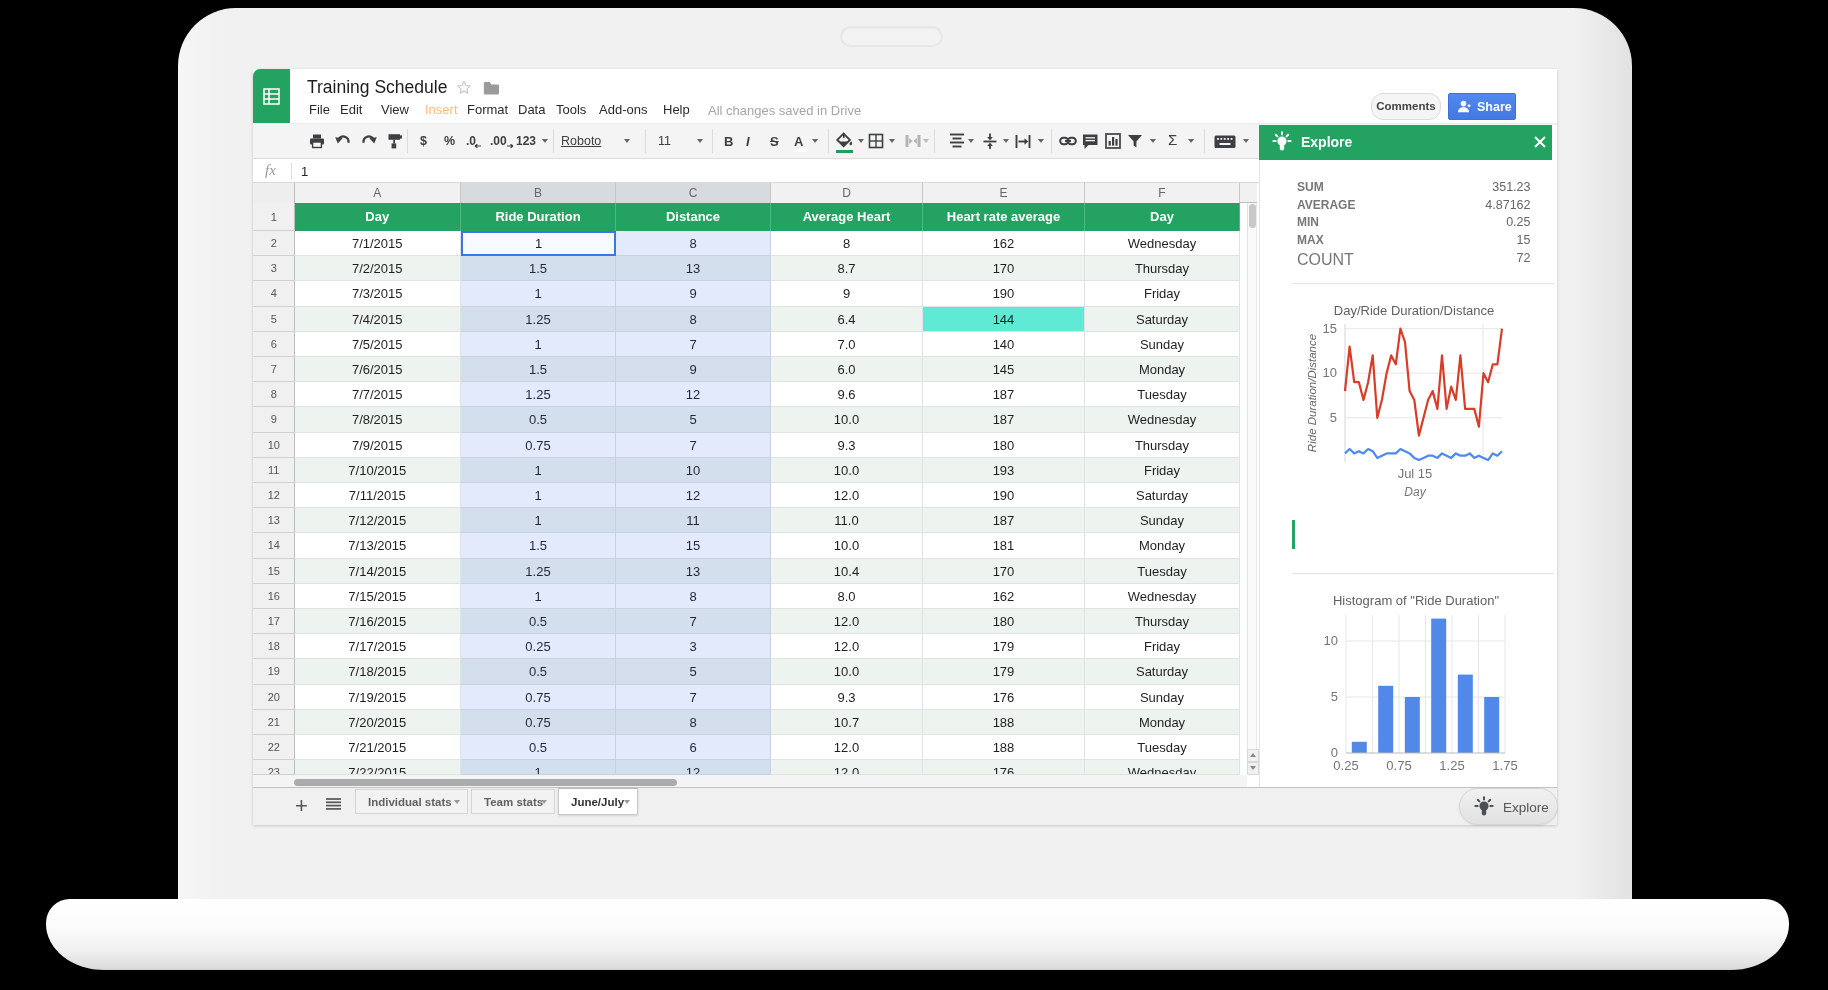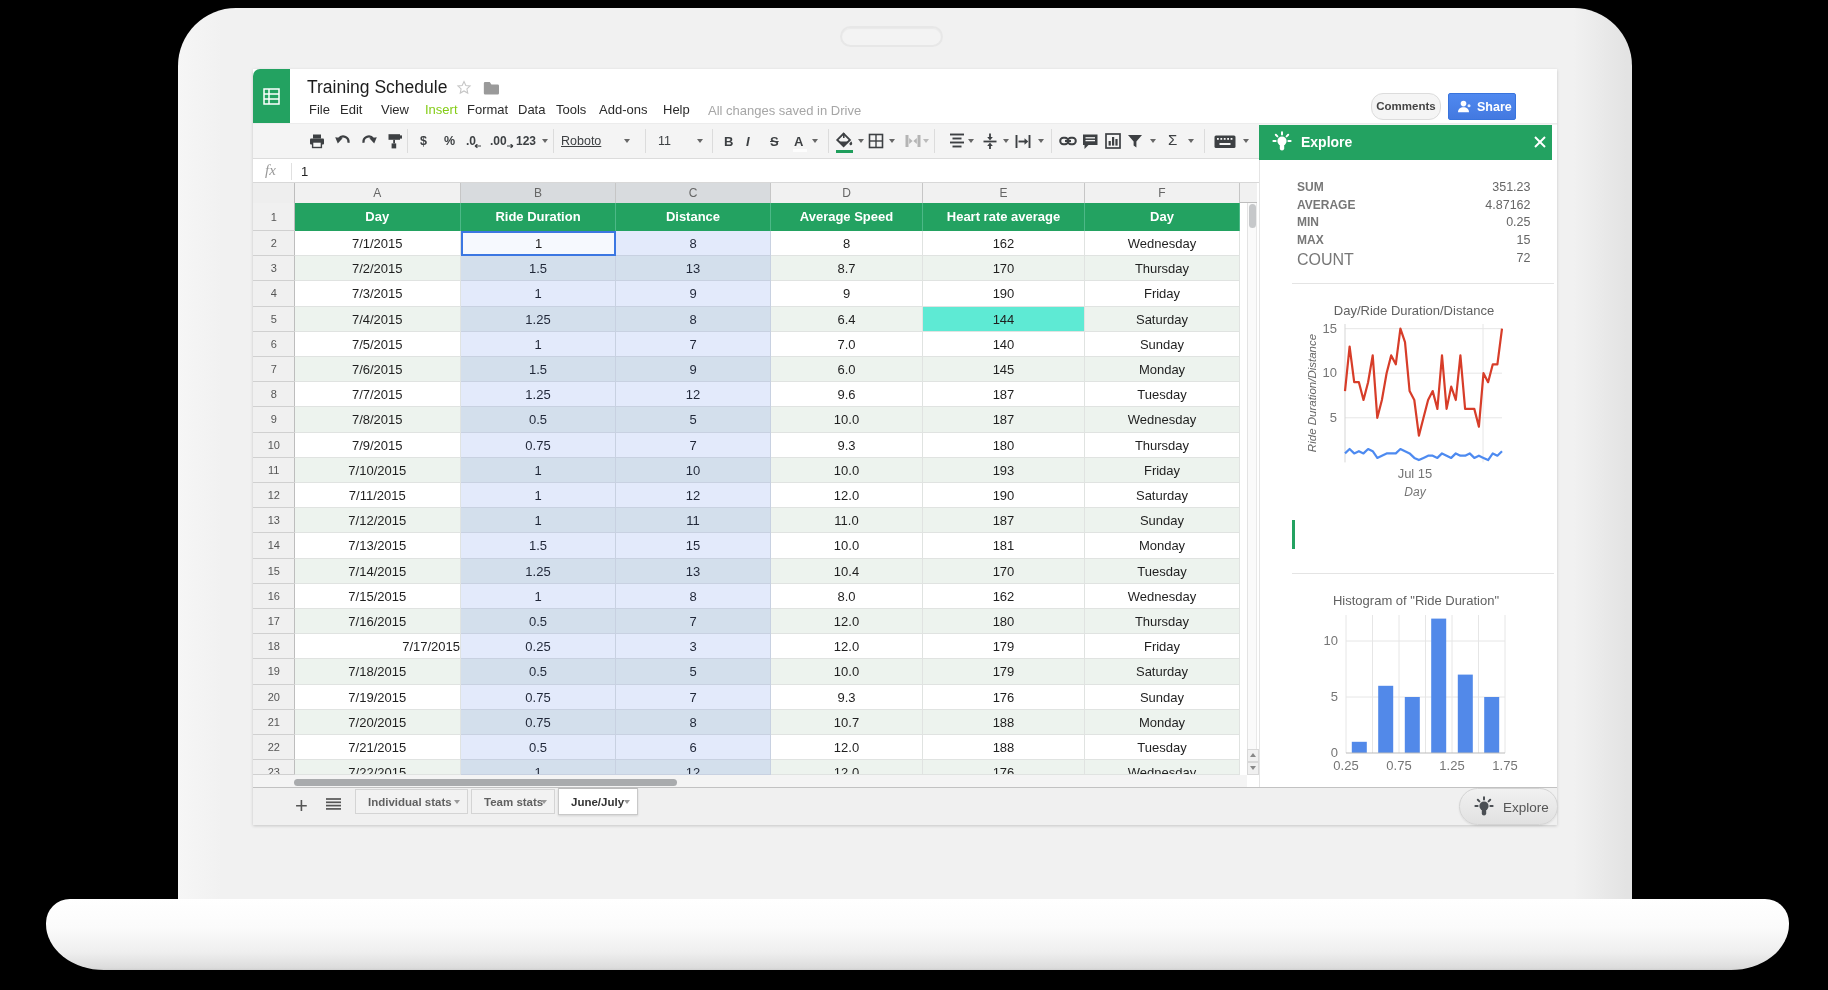--- a/index.html
+++ b/index.html
@@ -25,21 +25,21 @@
 <div class="abs" style="left:307px;top:77px;font-size:17.5px;color:#1c1c1c;">Training Schedule</div>
 <svg class="abs" style="left:456px;top:80px;" width="16" height="15" viewBox="0 0 18 18">
 <path d="M9 1.8 L11.2 6.5 16.3 7.1 12.5 10.6 13.5 15.7 9 13.1 4.5 15.7 5.5 10.6 1.7 7.1 6.8 6.5 Z" fill="none" stroke="#c6c6c6" stroke-width="1.3"></path>
     </svg>
 <svg class="abs" style="left:483px;top:81px;" width="16" height="14" viewBox="0 0 19 16">
 <path d="M1 2.5 a1.5 1.5 0 0 1 1.5-1.5 h5.5 l2 2.8 h7.5 a1.5 1.5 0 0 1 1.5 1.5 v9 a1.5 1.5 0 0 1 -1.5 1.5 h-15 a1.5 1.5 0 0 1 -1.5-1.5 Z" fill="#9a9a9a"></path>
     </svg>
 <div class="abs" style="left:309px;top:102px;font-size:13px;color:#2a2a2a;">File</div>
 <div class="abs" style="left:340px;top:102px;font-size:13px;color:#2a2a2a;">Edit</div>
 <div class="abs" style="left:381px;top:102px;font-size:13px;color:#2a2a2a;">View</div>
-<div class="abs" style="left:425px;top:102px;font-size:13px;color:#84cc16;">Insert</div>
+<div class="abs" style="left:425px;top:102px;font-size:13px;color:#fdba74;">Insert</div>
 <div class="abs" style="left:467px;top:102px;font-size:13px;color:#2a2a2a;">Format</div>
 <div class="abs" style="left:518px;top:102px;font-size:13px;color:#2a2a2a;">Data</div>
 <div class="abs" style="left:556px;top:102px;font-size:13px;color:#2a2a2a;">Tools</div>
 <div class="abs" style="left:599px;top:102px;font-size:13px;color:#2a2a2a;">Add-ons</div>
 <div class="abs" style="left:663px;top:102px;font-size:13px;color:#2a2a2a;">Help</div>
 <div class="abs" style="left:708px;top:102.5px;font-size:13px;color:#a6a6a6;">All changes saved in Drive</div>
 <div class="abs" style="left:1371px;top:93px;width:70px;height:27px;background:#f5f5f5;border:1px solid #dcdcdc;border-radius:12px;font-size:11.5px;font-weight:bold;color:#444;text-align:center;line-height:25px;">Comments</div>
 <div class="abs" style="left:1448px;top:93px;width:68px;height:27px;background:linear-gradient(#5089f0,#4379e0);border:1px solid #3874dd;border-radius:2px;"></div>
 <svg class="abs" style="left:1456px;top:98px;" width="17" height="17" viewBox="0 0 17 17">
 <g fill="#fff">
@@ -230,21 +230,21 @@
 <div class="abs" style="left:253px;top:609.0px;width:41.5px;height:25.2px;border-bottom:1px solid #d0d0d0;font-size:11px;color:#555;text-align:center;line-height:25.2px;overflow:hidden;">17</div>
 <div class="abs" style="left:253px;top:634.2px;width:41.5px;height:25.2px;border-bottom:1px solid #d0d0d0;font-size:11px;color:#555;text-align:center;line-height:25.2px;overflow:hidden;">18</div>
 <div class="abs" style="left:253px;top:659.4px;width:41.5px;height:25.2px;border-bottom:1px solid #d0d0d0;font-size:11px;color:#555;text-align:center;line-height:25.2px;overflow:hidden;">19</div>
 <div class="abs" style="left:253px;top:684.6px;width:41.5px;height:25.2px;border-bottom:1px solid #d0d0d0;font-size:11px;color:#555;text-align:center;line-height:25.2px;overflow:hidden;">20</div>
 <div class="abs" style="left:253px;top:709.8px;width:41.5px;height:25.2px;border-bottom:1px solid #d0d0d0;font-size:11px;color:#555;text-align:center;line-height:25.2px;overflow:hidden;">21</div>
 <div class="abs" style="left:253px;top:735.0px;width:41.5px;height:25.2px;border-bottom:1px solid #d0d0d0;font-size:11px;color:#555;text-align:center;line-height:25.2px;overflow:hidden;">22</div>
 <div class="abs" style="left:253px;top:760.2px;width:41.5px;height:14.8px;border-bottom:1px solid #d0d0d0;font-size:11px;color:#555;text-align:center;line-height:25.2px;overflow:hidden;">23</div>
 <div class="abs" style="left:294.5px;top:203px;width:166.5px;height:28px;background:#23a261;border-right:1px solid #4db887;font-size:13px;font-weight:bold;color:#fff;text-align:center;line-height:28px;">Day</div>
 <div class="abs" style="left:461px;top:203px;width:155px;height:28px;background:#23a261;border-right:1px solid #4db887;font-size:13px;font-weight:bold;color:#fff;text-align:center;line-height:28px;">Ride Duration</div>
 <div class="abs" style="left:616px;top:203px;width:155px;height:28px;background:#23a261;border-right:1px solid #4db887;font-size:13px;font-weight:bold;color:#fff;text-align:center;line-height:28px;">Distance</div>
-<div class="abs" style="left:771px;top:203px;width:152px;height:28px;background:#23a261;border-right:1px solid #4db887;font-size:13px;font-weight:bold;color:#fff;text-align:center;line-height:28px;">Average Speed</div>
+<div class="abs" style="left:771px;top:203px;width:152px;height:28px;background:#23a261;border-right:1px solid #4db887;font-size:13px;font-weight:bold;color:#fff;text-align:center;line-height:28px;">Average Heart</div>
 <div class="abs" style="left:923px;top:203px;width:162px;height:28px;background:#23a261;border-right:1px solid #4db887;font-size:13px;font-weight:bold;color:#fff;text-align:center;line-height:28px;">Heart rate average</div>
 <div class="abs" style="left:1085px;top:203px;width:155px;height:28px;background:#23a261;border-right:1px solid #4db887;font-size:13px;font-weight:bold;color:#fff;text-align:center;line-height:28px;">Day</div>
 <div class="abs" style="left:294.5px;top:231.0px;width:166.5px;height:25.2px;background:#ffffff;border-right:1px solid #e0e3e1;border-bottom:1px solid #e0e3e1;font-size:13px;color:#1f1f1f;text-align:center;line-height:25.2px;overflow:hidden;">7/1/2015</div>
 <div class="abs" style="left:461px;top:231.0px;width:155px;height:25.2px;background:#ffffff;border-right:1px solid #e0e3e1;border-bottom:1px solid #e0e3e1;font-size:13px;color:#1f1f1f;text-align:center;line-height:25.2px;overflow:hidden;">1</div>
 <div class="abs" style="left:616px;top:231.0px;width:155px;height:25.2px;background:#ffffff;border-right:1px solid #e0e3e1;border-bottom:1px solid #e0e3e1;font-size:13px;color:#1f1f1f;text-align:center;line-height:25.2px;overflow:hidden;">8</div>
 <div class="abs" style="left:771px;top:231.0px;width:152px;height:25.2px;background:#ffffff;border-right:1px solid #e0e3e1;border-bottom:1px solid #e0e3e1;font-size:13px;color:#1f1f1f;text-align:center;line-height:25.2px;overflow:hidden;">8</div>
 <div class="abs" style="left:923px;top:231.0px;width:162px;height:25.2px;background:#ffffff;border-right:1px solid #e0e3e1;border-bottom:1px solid #e0e3e1;font-size:13px;color:#1f1f1f;text-align:center;line-height:25.2px;overflow:hidden;">162</div>
 <div class="abs" style="left:1085px;top:231.0px;width:155px;height:25.2px;background:#ffffff;border-right:1px solid #e0e3e1;border-bottom:1px solid #e0e3e1;font-size:13px;color:#1f1f1f;text-align:center;line-height:25.2px;overflow:hidden;">Wednesday</div>
 <div class="abs" style="left:294.5px;top:256.2px;width:166.5px;height:25.2px;background:#edf3ee;border-right:1px solid #e0e3e1;border-bottom:1px solid #e0e3e1;font-size:13px;color:#1f1f1f;text-align:center;line-height:25.2px;overflow:hidden;">7/2/2015</div>
 <div class="abs" style="left:461px;top:256.2px;width:155px;height:25.2px;background:#edf3ee;border-right:1px solid #e0e3e1;border-bottom:1px solid #e0e3e1;font-size:13px;color:#1f1f1f;text-align:center;line-height:25.2px;overflow:hidden;">1.5</div>
@@ -329,21 +329,21 @@
 <div class="abs" style="left:616px;top:583.8px;width:155px;height:25.2px;background:#ffffff;border-right:1px solid #e0e3e1;border-bottom:1px solid #e0e3e1;font-size:13px;color:#1f1f1f;text-align:center;line-height:25.2px;overflow:hidden;">8</div>
 <div class="abs" style="left:771px;top:583.8px;width:152px;height:25.2px;background:#ffffff;border-right:1px solid #e0e3e1;border-bottom:1px solid #e0e3e1;font-size:13px;color:#1f1f1f;text-align:center;line-height:25.2px;overflow:hidden;">8.0</div>
 <div class="abs" style="left:923px;top:583.8px;width:162px;height:25.2px;background:#ffffff;border-right:1px solid #e0e3e1;border-bottom:1px solid #e0e3e1;font-size:13px;color:#1f1f1f;text-align:center;line-height:25.2px;overflow:hidden;">162</div>
 <div class="abs" style="left:1085px;top:583.8px;width:155px;height:25.2px;background:#ffffff;border-right:1px solid #e0e3e1;border-bottom:1px solid #e0e3e1;font-size:13px;color:#1f1f1f;text-align:center;line-height:25.2px;overflow:hidden;">Wednesday</div>
 <div class="abs" style="left:294.5px;top:609.0px;width:166.5px;height:25.2px;background:#edf3ee;border-right:1px solid #e0e3e1;border-bottom:1px solid #e0e3e1;font-size:13px;color:#1f1f1f;text-align:center;line-height:25.2px;overflow:hidden;">7/16/2015</div>
 <div class="abs" style="left:461px;top:609.0px;width:155px;height:25.2px;background:#edf3ee;border-right:1px solid #e0e3e1;border-bottom:1px solid #e0e3e1;font-size:13px;color:#1f1f1f;text-align:center;line-height:25.2px;overflow:hidden;">0.5</div>
 <div class="abs" style="left:616px;top:609.0px;width:155px;height:25.2px;background:#edf3ee;border-right:1px solid #e0e3e1;border-bottom:1px solid #e0e3e1;font-size:13px;color:#1f1f1f;text-align:center;line-height:25.2px;overflow:hidden;">7</div>
 <div class="abs" style="left:771px;top:609.0px;width:152px;height:25.2px;background:#edf3ee;border-right:1px solid #e0e3e1;border-bottom:1px solid #e0e3e1;font-size:13px;color:#1f1f1f;text-align:center;line-height:25.2px;overflow:hidden;">12.0</div>
 <div class="abs" style="left:923px;top:609.0px;width:162px;height:25.2px;background:#edf3ee;border-right:1px solid #e0e3e1;border-bottom:1px solid #e0e3e1;font-size:13px;color:#1f1f1f;text-align:center;line-height:25.2px;overflow:hidden;">180</div>
 <div class="abs" style="left:1085px;top:609.0px;width:155px;height:25.2px;background:#edf3ee;border-right:1px solid #e0e3e1;border-bottom:1px solid #e0e3e1;font-size:13px;color:#1f1f1f;text-align:center;line-height:25.2px;overflow:hidden;">Thursday</div>
-<div class="abs" style="left:294.5px;top:634.2px;width:166.5px;height:25.2px;background:#ffffff;border-right:1px solid #e0e3e1;border-bottom:1px solid #e0e3e1;font-size:13px;color:#1f1f1f;text-align:right;line-height:25.2px;overflow:hidden;">7/17/2015</div>
+<div class="abs" style="left:294.5px;top:634.2px;width:166.5px;height:25.2px;background:#ffffff;border-right:1px solid #e0e3e1;border-bottom:1px solid #e0e3e1;font-size:13px;color:#1f1f1f;text-align:center;line-height:25.2px;overflow:hidden;">7/17/2015</div>
 <div class="abs" style="left:461px;top:634.2px;width:155px;height:25.2px;background:#ffffff;border-right:1px solid #e0e3e1;border-bottom:1px solid #e0e3e1;font-size:13px;color:#1f1f1f;text-align:center;line-height:25.2px;overflow:hidden;">0.25</div>
 <div class="abs" style="left:616px;top:634.2px;width:155px;height:25.2px;background:#ffffff;border-right:1px solid #e0e3e1;border-bottom:1px solid #e0e3e1;font-size:13px;color:#1f1f1f;text-align:center;line-height:25.2px;overflow:hidden;">3</div>
 <div class="abs" style="left:771px;top:634.2px;width:152px;height:25.2px;background:#ffffff;border-right:1px solid #e0e3e1;border-bottom:1px solid #e0e3e1;font-size:13px;color:#1f1f1f;text-align:center;line-height:25.2px;overflow:hidden;">12.0</div>
 <div class="abs" style="left:923px;top:634.2px;width:162px;height:25.2px;background:#ffffff;border-right:1px solid #e0e3e1;border-bottom:1px solid #e0e3e1;font-size:13px;color:#1f1f1f;text-align:center;line-height:25.2px;overflow:hidden;">179</div>
 <div class="abs" style="left:1085px;top:634.2px;width:155px;height:25.2px;background:#ffffff;border-right:1px solid #e0e3e1;border-bottom:1px solid #e0e3e1;font-size:13px;color:#1f1f1f;text-align:center;line-height:25.2px;overflow:hidden;">Friday</div>
 <div class="abs" style="left:294.5px;top:659.4px;width:166.5px;height:25.2px;background:#edf3ee;border-right:1px solid #e0e3e1;border-bottom:1px solid #e0e3e1;font-size:13px;color:#1f1f1f;text-align:center;line-height:25.2px;overflow:hidden;">7/18/2015</div>
 <div class="abs" style="left:461px;top:659.4px;width:155px;height:25.2px;background:#edf3ee;border-right:1px solid #e0e3e1;border-bottom:1px solid #e0e3e1;font-size:13px;color:#1f1f1f;text-align:center;line-height:25.2px;overflow:hidden;">0.5</div>
 <div class="abs" style="left:616px;top:659.4px;width:155px;height:25.2px;background:#edf3ee;border-right:1px solid #e0e3e1;border-bottom:1px solid #e0e3e1;font-size:13px;color:#1f1f1f;text-align:center;line-height:25.2px;overflow:hidden;">5</div>
 <div class="abs" style="left:771px;top:659.4px;width:152px;height:25.2px;background:#edf3ee;border-right:1px solid #e0e3e1;border-bottom:1px solid #e0e3e1;font-size:13px;color:#1f1f1f;text-align:center;line-height:25.2px;overflow:hidden;">10.0</div>
 <div class="abs" style="left:923px;top:659.4px;width:162px;height:25.2px;background:#edf3ee;border-right:1px solid #e0e3e1;border-bottom:1px solid #e0e3e1;font-size:13px;color:#1f1f1f;text-align:center;line-height:25.2px;overflow:hidden;">179</div>

